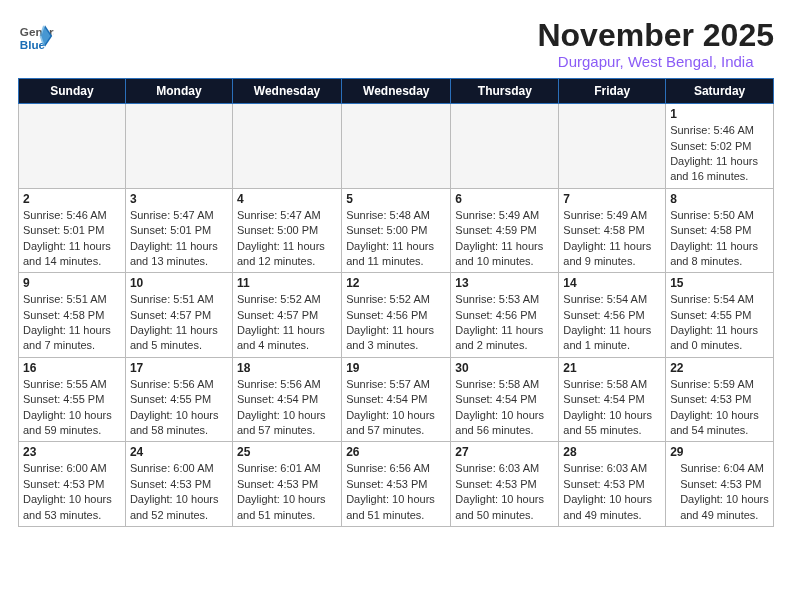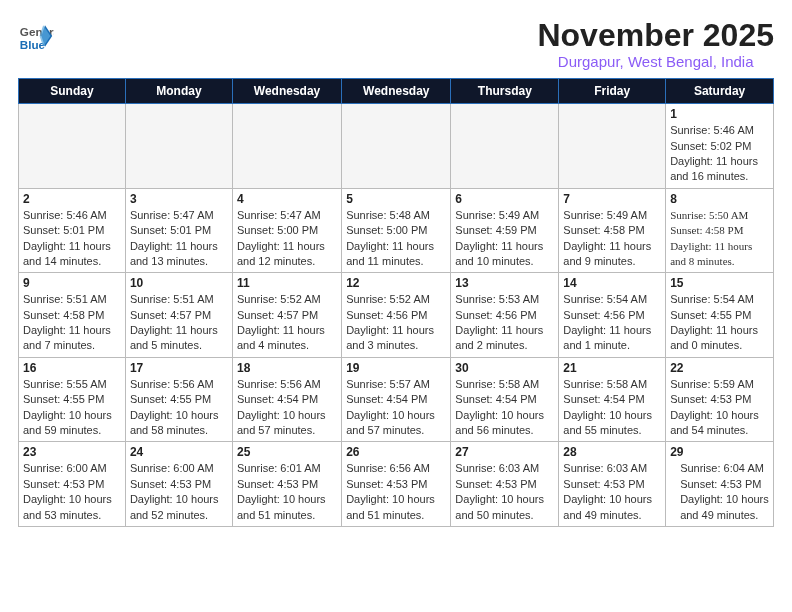--- a/index.html
+++ b/index.html
@@ -173,21 +173,21 @@
           </td>
           <td class="has-content">
             <span class="day-num">7</span>
             <div class="day-info" style="white-space: pre-line;">Sunrise: 5:49 AM
 Sunset: 4:58 PM
 Daylight: 11 hours
 and 9 minutes.</div>
           </td>
           <td class="has-content">
             <span class="day-num">8</span>
-            <div class="day-info" style="white-space: pre-line; font-family: Liberation Serif, serif;">Sunrise: 5:50 AM
+            <div class="day-info" style="white-space: pre-line;">Sunrise: 5:50 AM
 Sunset: 4:58 PM
 Daylight: 11 hours
 and 8 minutes.</div>
           </td>
         </tr>
         <tr>
           <td class="has-content">
             <span class="day-num">9</span>
             <div class="day-info" style="white-space: pre-line;">Sunrise: 5:51 AM
 Sunset: 4:58 PM

